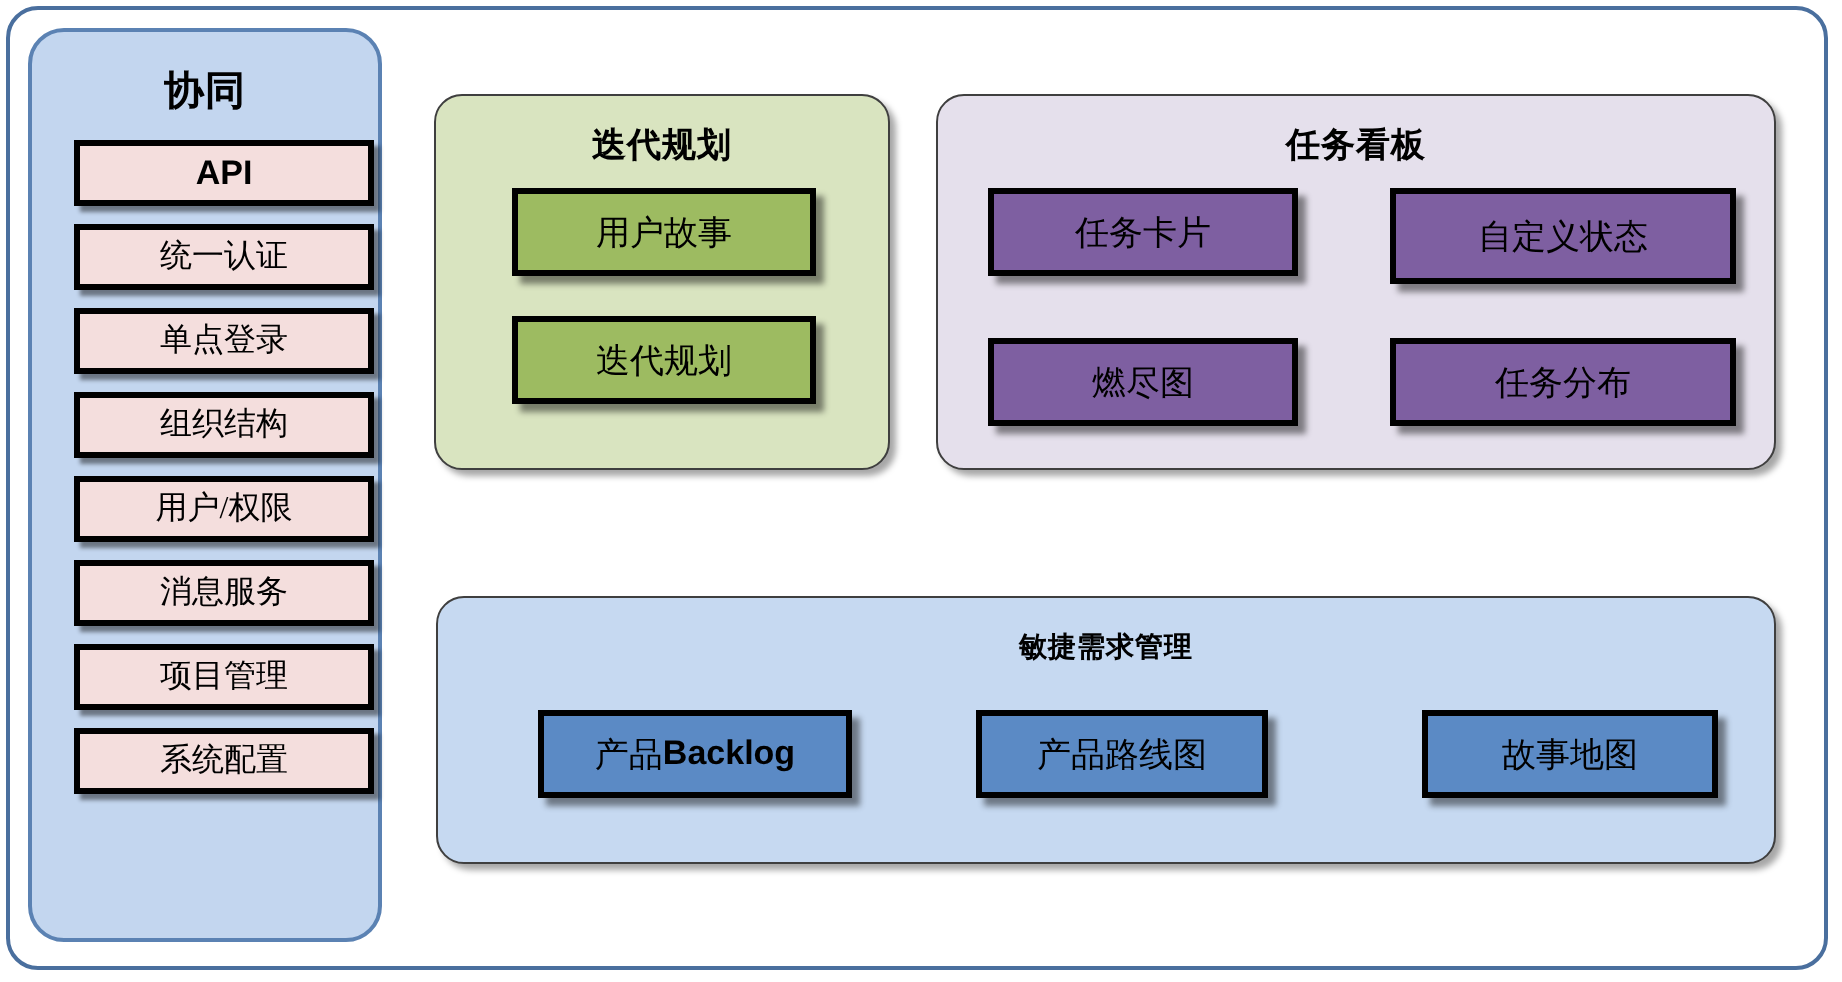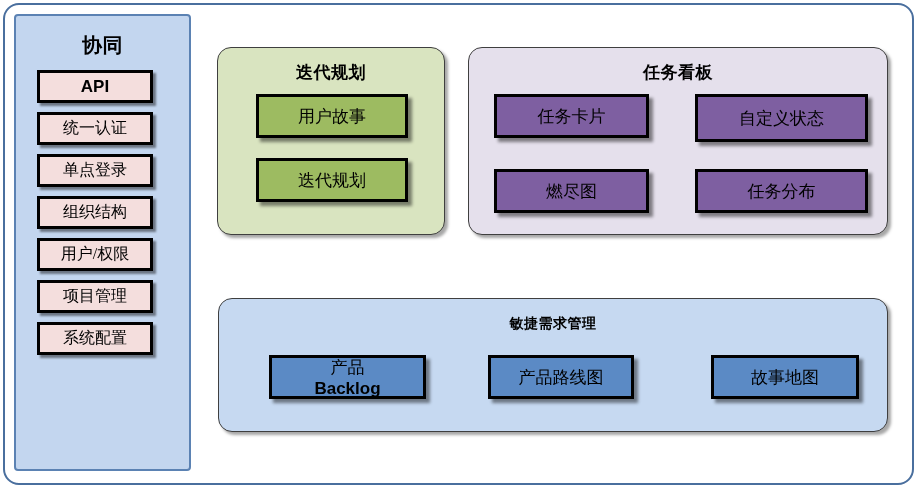--- a/index.html
+++ b/index.html
@@ -50,37 +50,37 @@
   }
 
   
   .sidebar {
     left: 14px;
     top: 14px;
     width: 177px;
     height: 457px;
     background: #c3d6ef;
     border: 2px solid #5b82b3;
-    border-radius: 4px;
+    border-radius: 18px;
     box-shadow: none;
   }
   .sidebar .panel-title {
     top: 16px;
     font-size: 20px;
   }
   .sidebar-list {
     position: absolute;
     left: 21px;
     top: 54px;
     width: 136px;
   }
   .sbox {
     position: relative;
     box-sizing: border-box;
-    width: 116px;
+    width: 150px;
     height: 33px;
     margin-bottom: 9px;
     background: #f4dedd;
     border: 3px solid #000000;
     box-shadow: 3px 3px 2px rgba(0,0,0,0.45);
     display: flex;
     align-items: center;
     justify-content: center;
     font-family: "Liberation Serif", "DejaVu Serif", serif;
     font-size: 16px;
@@ -139,21 +139,20 @@
     font-size: 17px;
     color: #000000;
     white-space: nowrap;
   }
   .node-green  { background: #9dbb61; }
   .node-purple { background: #7e5fa1; }
   .node-blue   { background: #5b8ac5; }
 
   .node-mixed {
     font-family: "Liberation Serif", "DejaVu Serif", serif;
-    flex-direction: column;
   }
   .node-mixed .latin {
     font-family: "Liberation Sans", "DejaVu Sans", sans-serif;
     font-weight: bold;
   }
 </style>
 </head>
 <body>
 
 <div id="canvas">
@@ -162,20 +161,21 @@
 
   <div class="panel sidebar">
     <div class="panel-title">协同</div>
 
     <div class="sidebar-list">
       <div class="sbox bold-label">API</div>
       <div class="sbox">统一认证</div>
       <div class="sbox">单点登录</div>
       <div class="sbox">组织结构</div>
       <div class="sbox">用户/权限</div>
+      <div class="sbox">消息服务</div>
       <div class="sbox">项目管理</div>
       <div class="sbox">系统配置</div>
     </div>
   </div>
 
   <div class="panel panel-iteration">
     <div class="panel-title">迭代规划</div>
 
     <div class="node node-green" style="left:38px; top:46px; width:152px; height:44px;">用户故事</div>
 

